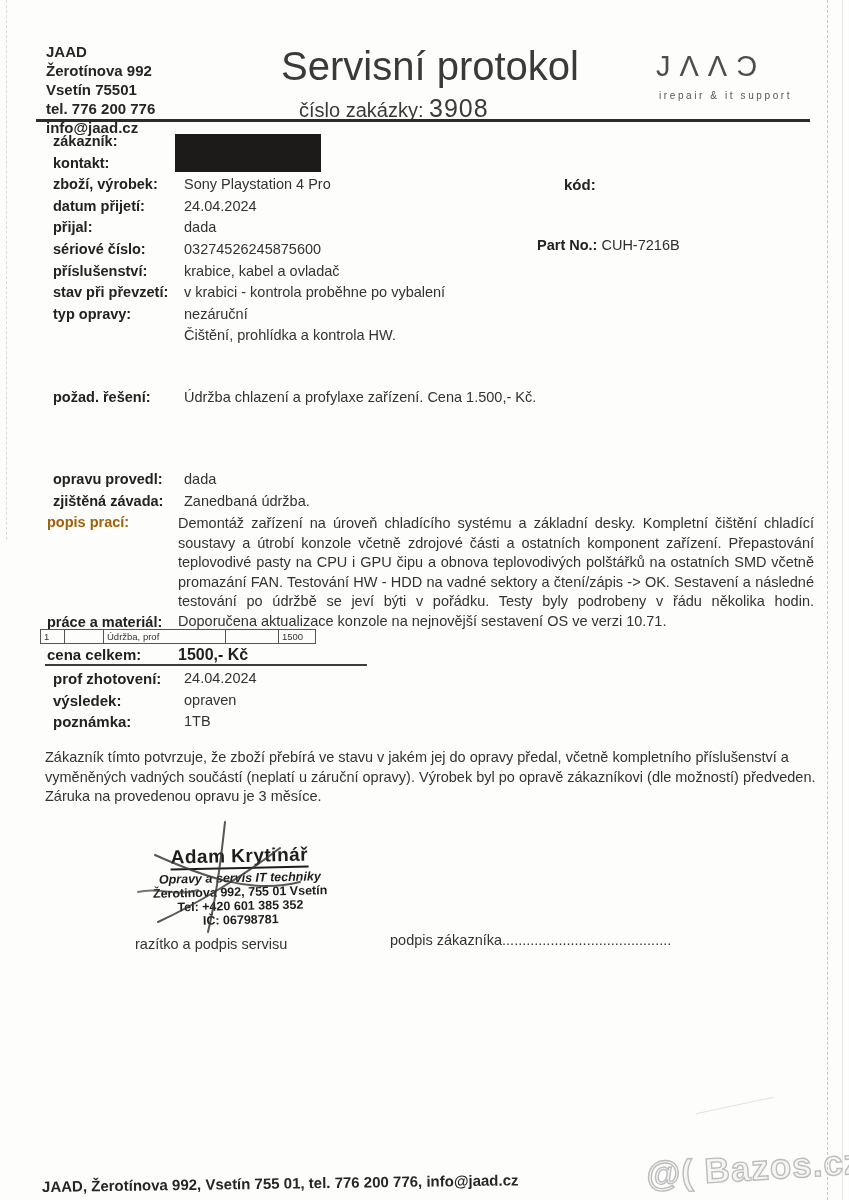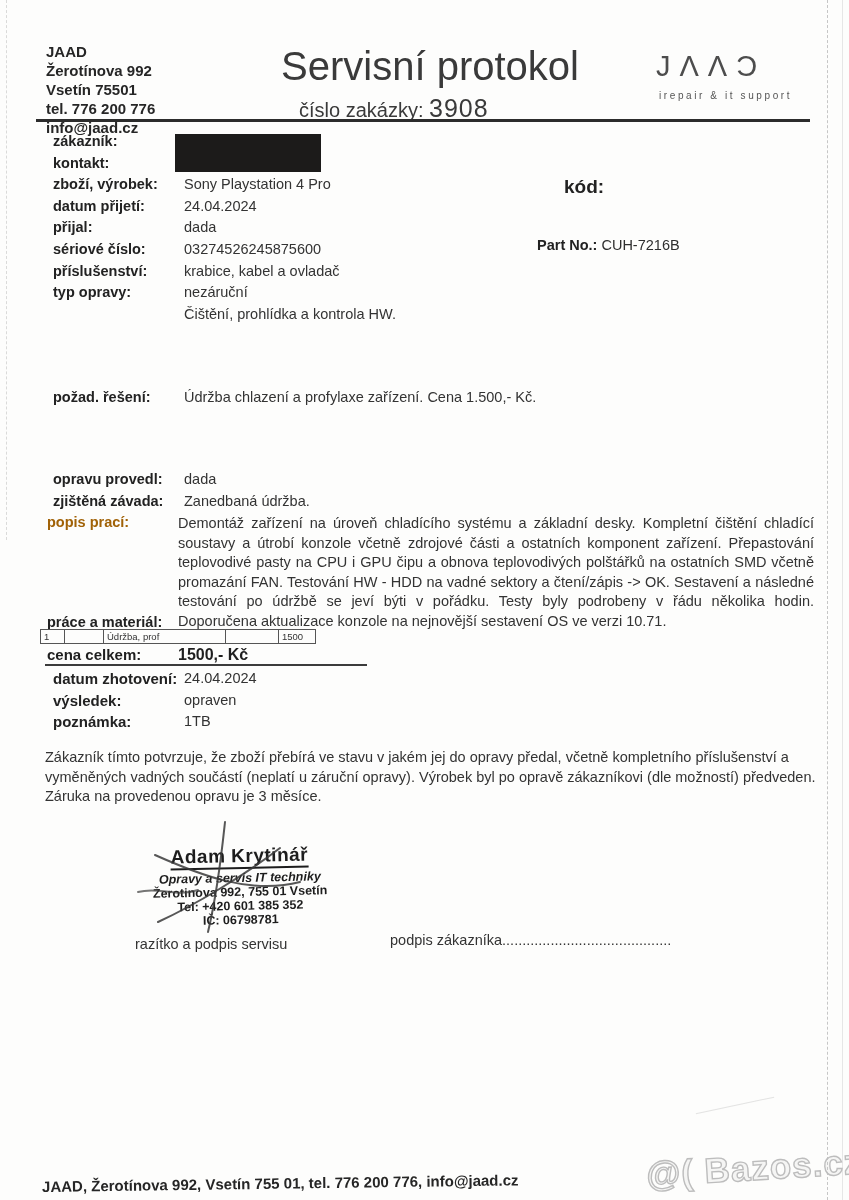--- a/index.html
+++ b/index.html
@@ -27,21 +27,21 @@
   .logo{position:absolute;left:656px;top:50px;font-size:29px;font-weight:300;letter-spacing:9px;color:#4d4d4d;}
   .logo-tagline{position:absolute;left:659px;top:90px;font-size:10px;letter-spacing:2.6px;color:#555;}
   .header-rule{position:absolute;left:36px;top:119px;width:774px;height:3px;background:#2c2c2c;}
 
   
   .rows{position:absolute;left:47px;}
   .row{display:flex;height:21.6px;align-items:flex-start;}
   .row .lab{width:131px;font-weight:bold;font-size:14.5px;color:#222;margin-left:6px;}
   .row .val{font-size:14.5px;color:#333;}
   .rows-details{top:133px;width:770px;}
-  .kod{position:absolute;left:564px;top:176px;font-size:19px;font-weight:bold;color:#222;}
+  .kod{position:absolute;left:564px;top:176px;font-size:15px;font-weight:bold;color:#222;}
   .partno{position:absolute;left:537px;top:237px;font-size:14.5px;}
   .partno .lab{font-weight:bold;color:#222;}
   .redaction{position:absolute;left:175px;top:134px;width:146px;height:38px;background:#1c1b1a;}
 
   .rows-request{top:389px;width:770px;}
   .rows-service{top:471px;width:770px;}
   .work-row{position:absolute;left:47px;top:514px;width:770px;display:flex;}
   .work-row .lab{width:131px;font-weight:bold;font-size:14.5px;color:#a16207;flex:none;}
   .work-text{font-size:14.5px;line-height:19.6px;color:#333;width:636px;text-align:justify;white-space:pre-line;}
 
@@ -131,20 +131,24 @@
     </div>
     <div class="row">
       <span class="lab">sériové číslo:</span>
       <span class="val">03274526245875600</span>
     </div>
     <div class="row">
       <span class="lab">příslušenství:</span>
       <span class="val">krabice, kabel a ovladač</span>
     </div>
     <div class="row">
+      <span class="lab">stav při převzetí:</span>
+      <span class="val">v krabici - kontrola proběhne po vybalení</span>
+    </div>
+    <div class="row">
       <span class="lab">typ opravy:</span>
       <span class="val">nezáruční</span>
     </div>
     <div class="row">
       <span class="lab"></span>
       <span class="val">Čištění, prohlídka a kontrola HW.</span>
     </div>
   </div>
 
   <div class="redaction"></div>
@@ -191,21 +195,21 @@
     </table>
 
   <div class="total-row">
     <span class="lab">cena celkem:</span>
     <span class="val">1500,- Kč</span>
   </div>
   <div class="total-rule"></div>
 
   <div class="rows rows-completion">
     <div class="row">
-      <span class="lab">datum zhotovení:</span>
+      <span class="lab">prof zhotovení:</span>
       <span class="val">24.04.2024</span>
     </div>
     <div class="row">
       <span class="lab">výsledek:</span>
       <span class="val">opraven</span>
     </div>
     <div class="row">
       <span class="lab">poznámka:</span>
       <span class="val">1TB</span>
     </div>

